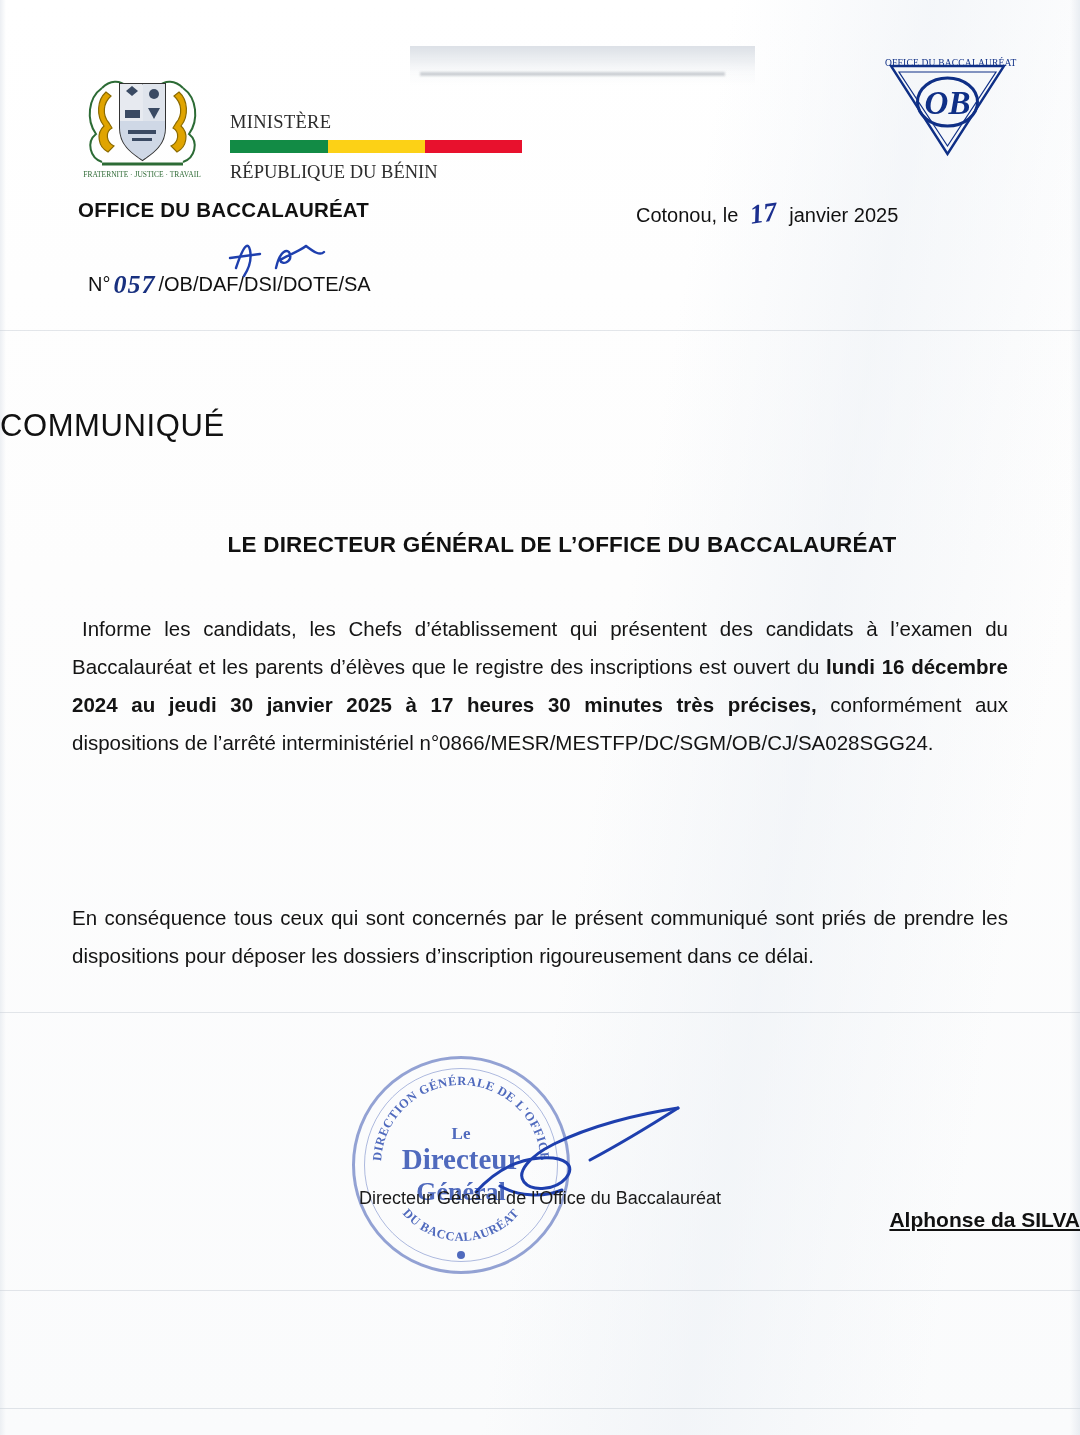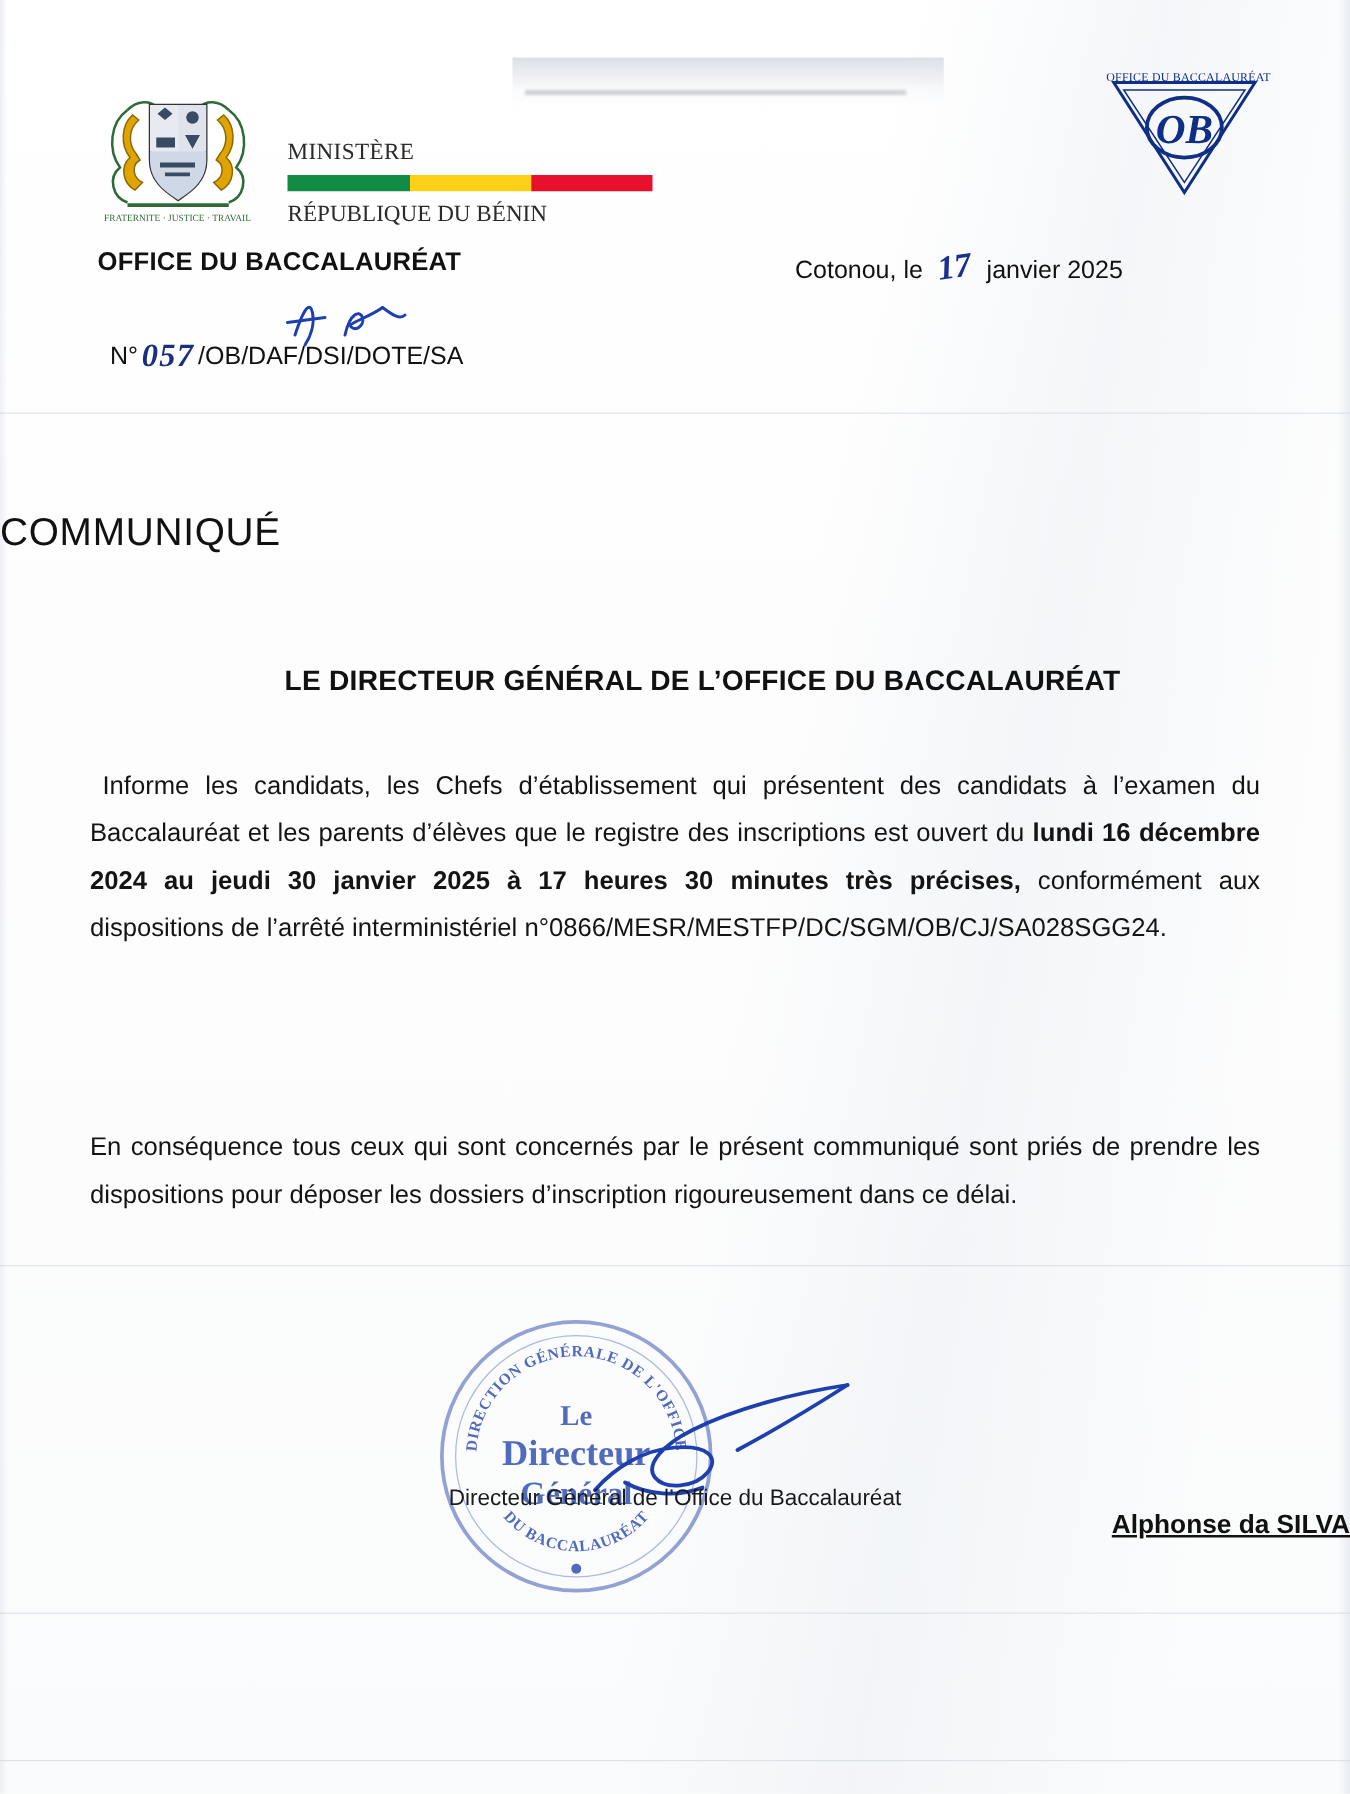--- a/index.html
+++ b/index.html
@@ -241,21 +241,21 @@
     position: absolute;
     inset: 0;
     display: flex;
     flex-direction: column;
     align-items: center;
     justify-content: center;
     font-family: "Liberation Serif", serif;
     font-weight: bold;
     line-height: 1.15;
   }
-  .stamp-inner .s1 { font-size: 23px; }
+  .stamp-inner .s1 { font-size: 17px; }
   .stamp-inner .s2 { font-size: 29px; }
   .stamp-inner .s3 { font-size: 26px; }
   .stamp-arc {
     position: absolute;
     inset: 0;
     font-family: "Liberation Serif", serif;
     font-size: 12.5px;
     font-weight: bold;
     letter-spacing: .5px;
   }

